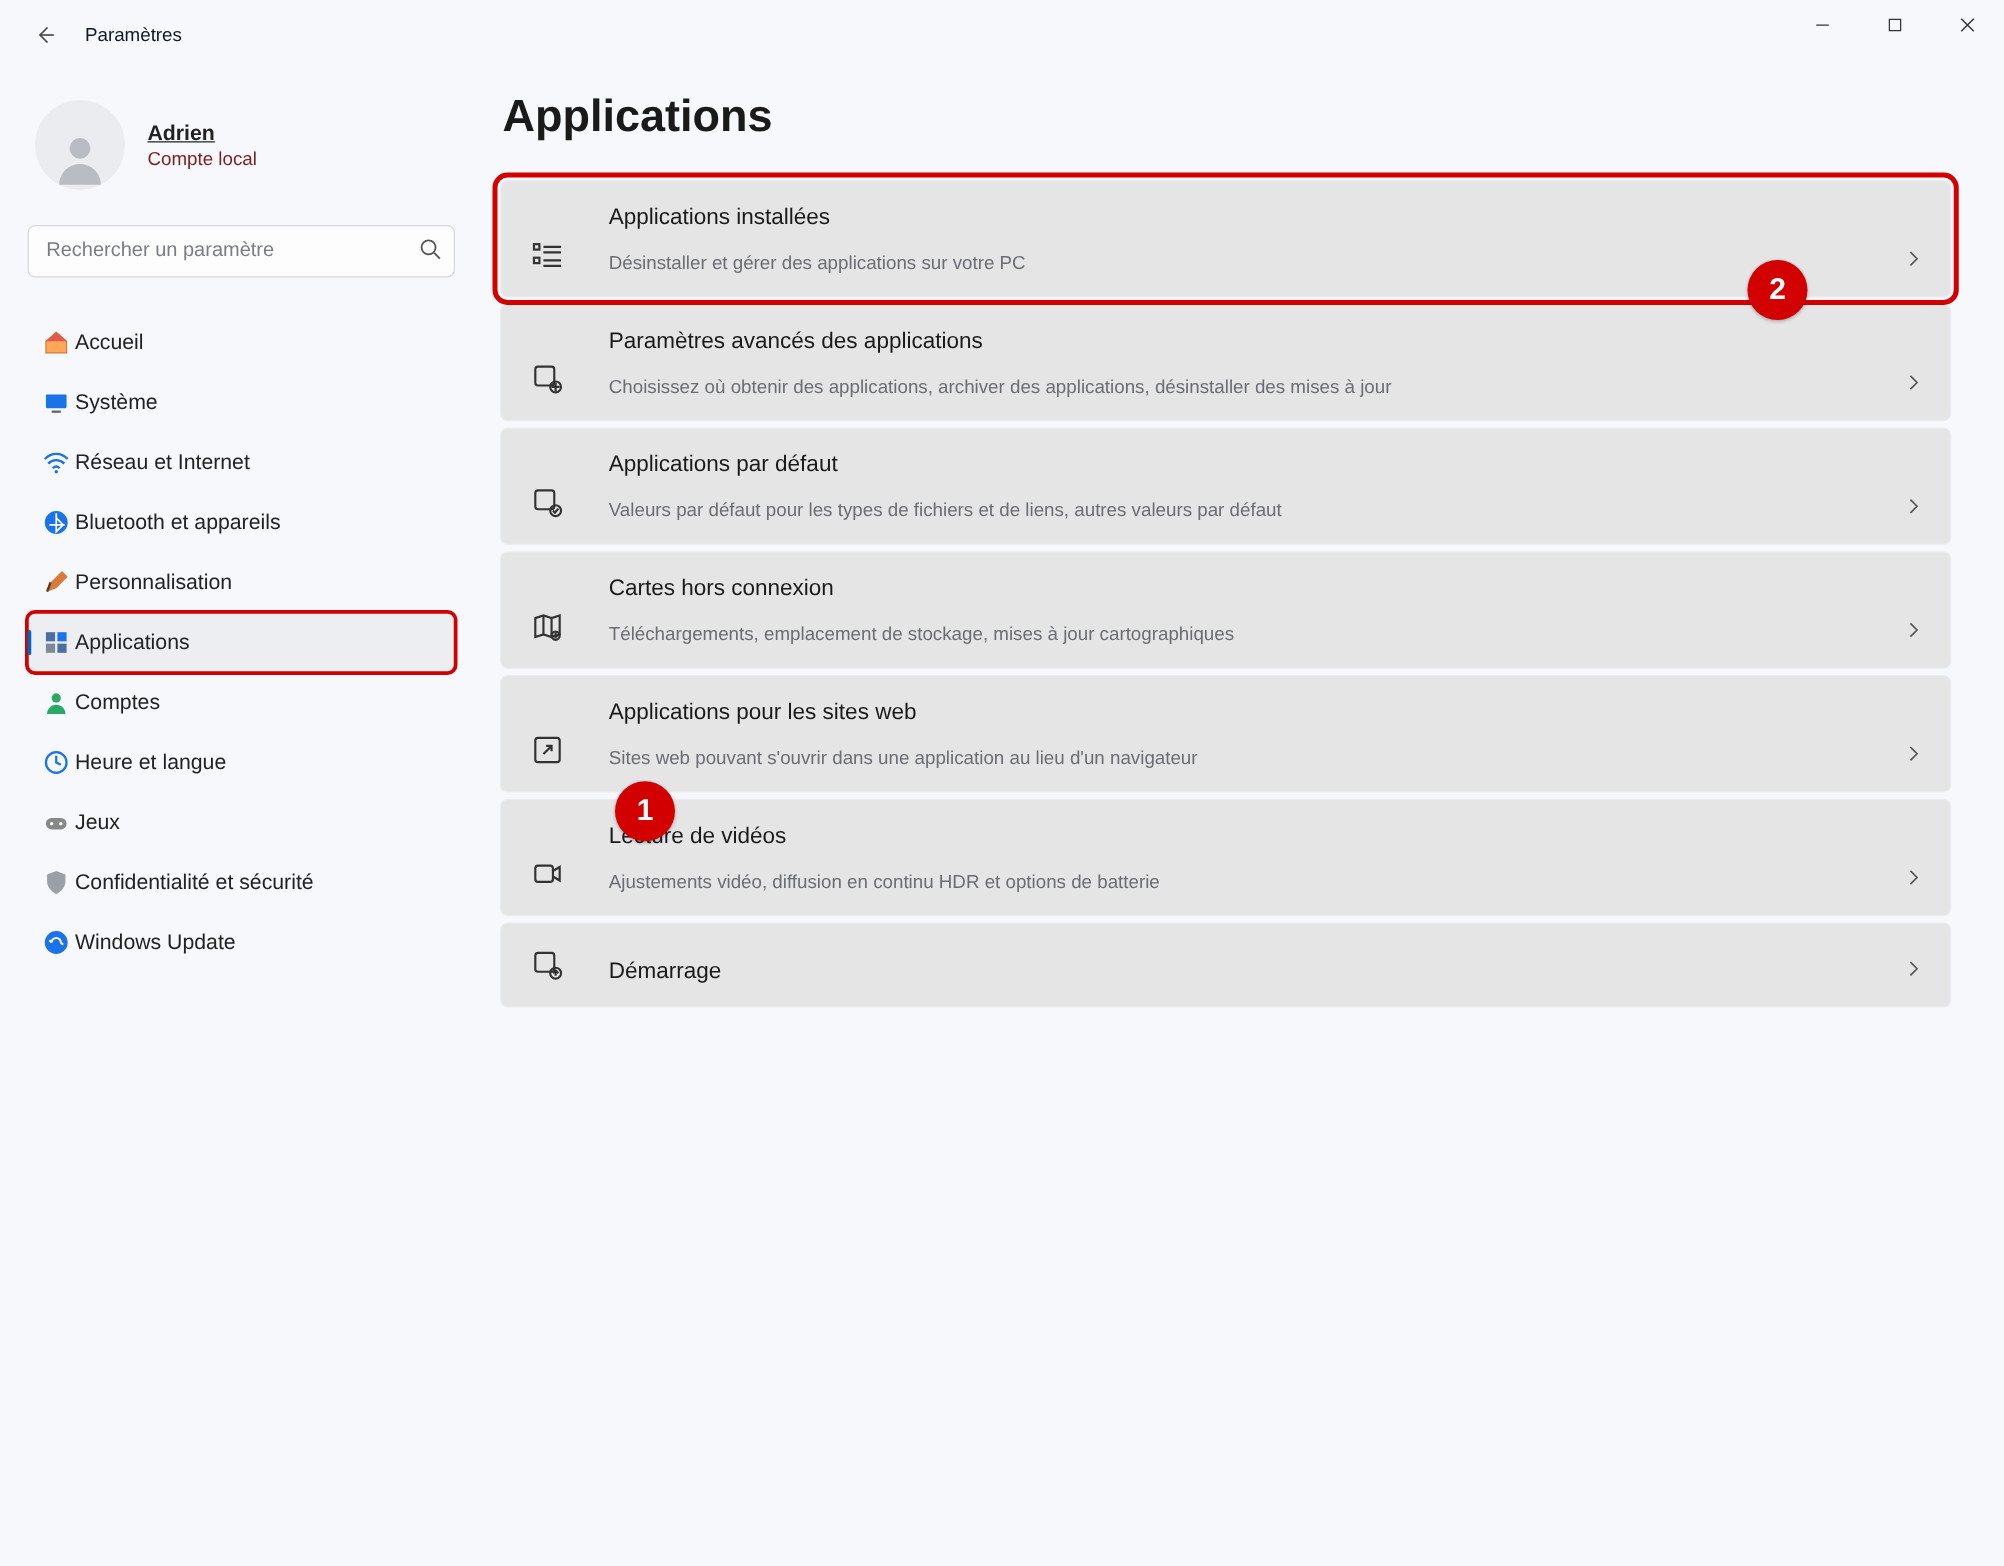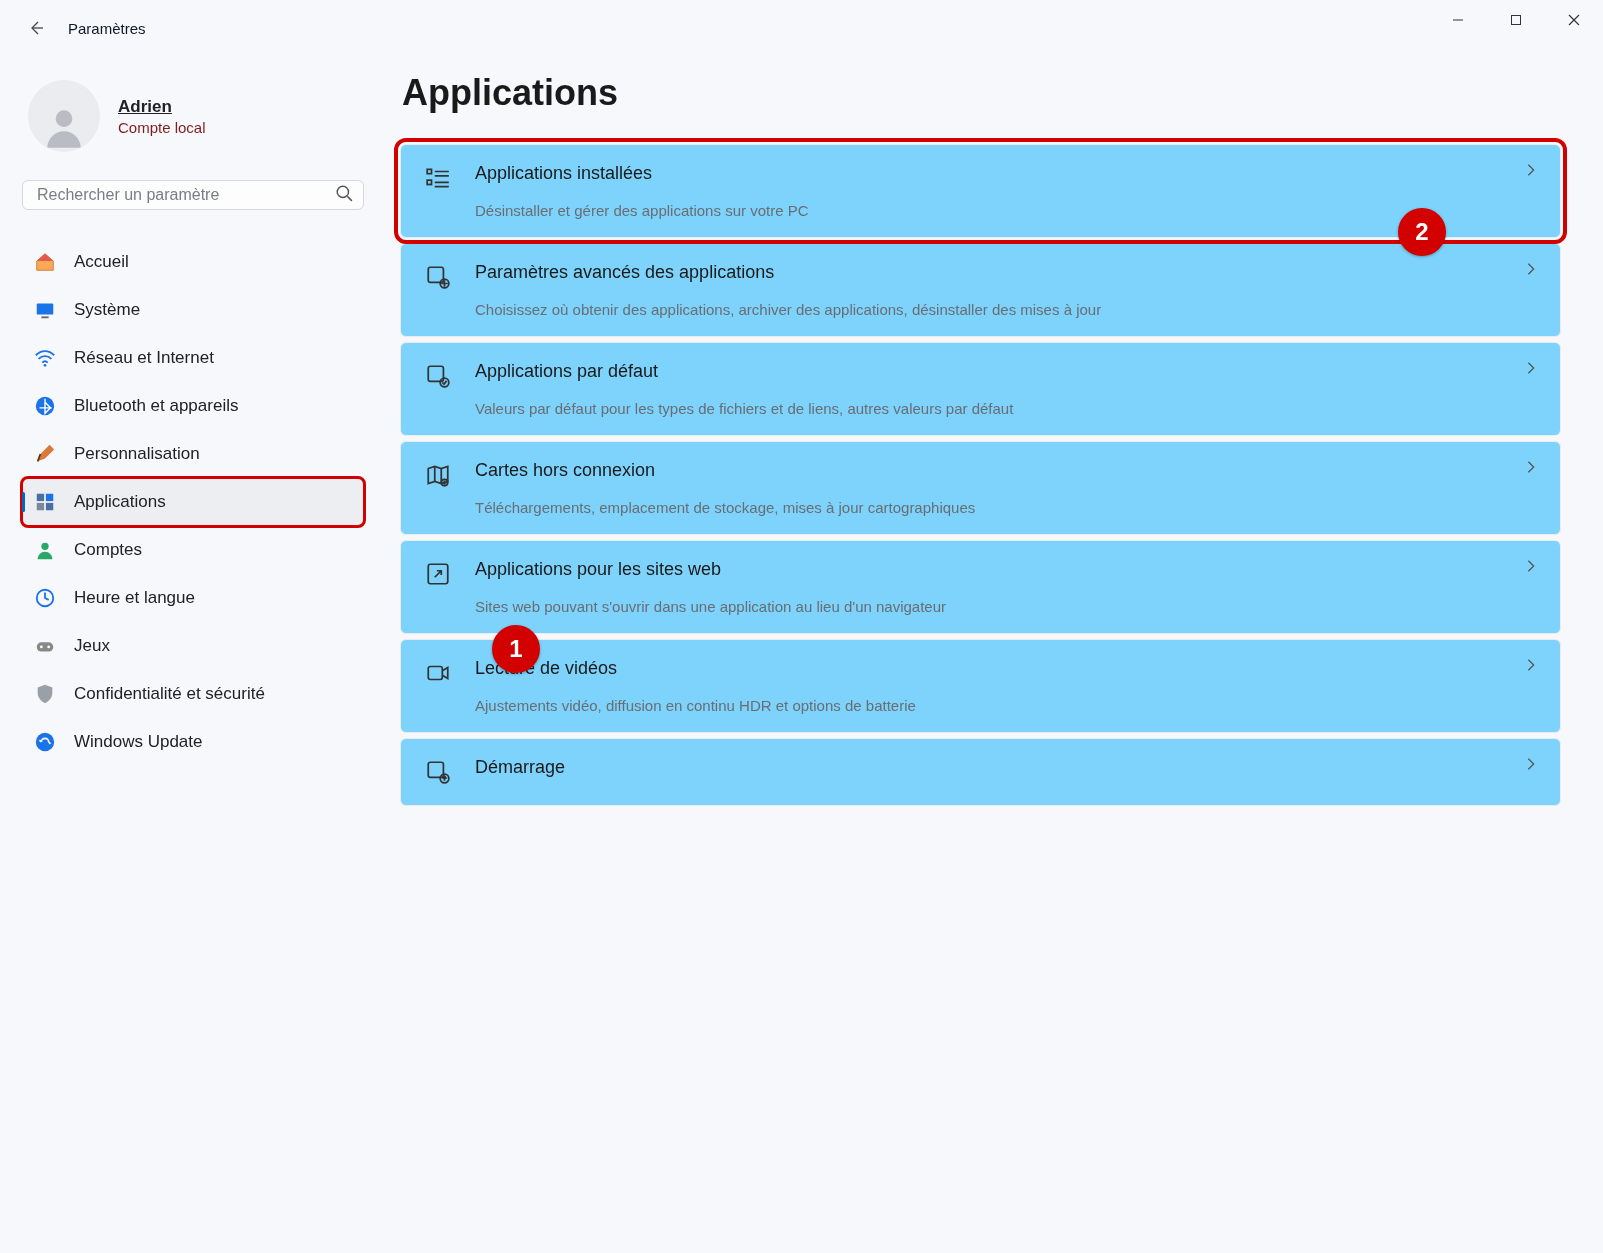--- a/index.html
+++ b/index.html
@@ -64,21 +64,21 @@
     display: flex; align-items: flex-end; justify-content: center;
     overflow: hidden;
   }
   .avatar svg { width: 50px; height: 50px; fill: #b9bcc2; }
   .profile-text .name { font-size: 17px; font-weight: 600; color: #222; text-decoration: underline; }
   .profile-text .sub  { font-size: 15px; color: #7f1d1d; margin-top: 2px; }
 
   .search-box {
     display: flex;
     align-items: center;
-    height: 30px;
+    height: 42px;
     border: 1px solid #d5d7dd;
     border-radius: 6px;
     background: #fdfdfe;
     padding: 0 10px 0 14px;
     margin-bottom: 28px;
   }
   .search-box input {
     flex: 1;
     border: none;
     outline: none;
@@ -86,21 +86,21 @@
     font-size: 16px;
     color: #333;
   }
   .search-box input::placeholder { color: #7a7d84; }
   .search-box .search-icon { color: #555; }
 
   .nav { list-style: none; }
   .nav li {
     display: flex;
     align-items: center;
-    gap: 18px;
+    gap: 4px;
     height: 48px;
     padding: 0 12px;
     border-radius: 6px;
     font-size: 17px;
     color: #222;
     cursor: pointer;
     position: relative;
   }
   .nav li.active {
     background: #eceef2;
@@ -125,27 +125,27 @@
     flex: 1;
     padding: 10px 42px 0 20px;
   }
   .page-title {
     font-size: 36px;
     font-weight: 600;
     margin: 6px 0 30px 2px;
     color: #1a1a1a;
   }
   .card {
-    background: #7dd3fc;
+    background: #e5e5e5;
     border: 1px solid #ebecef;
     border-radius: 6px;
     padding: 18px 22px;
     display: flex;
-    align-items: flex-start;
-    gap: 22px;
+    align-items: flex-end;
+    gap: 34px;
     margin-bottom: 5px;
     cursor: pointer;
   }
   .card .card-icon {
     width: 30px; height: 30px;
     display: flex; align-items: center; justify-content: center;
     color: #333;
   }
   .card .card-icon svg { width: 26px; height: 26px; }
   .card .card-text { flex: 1; }

